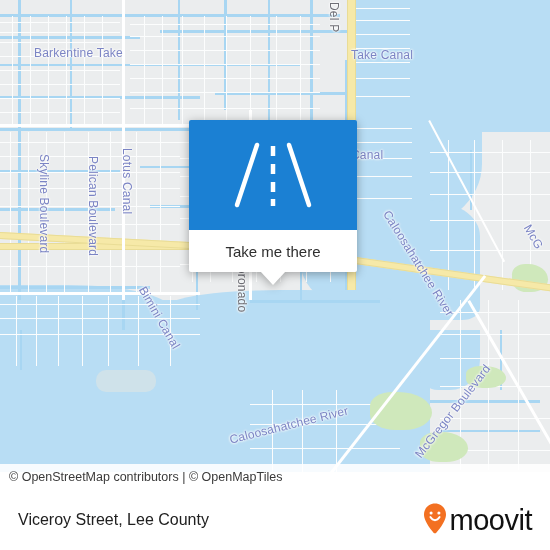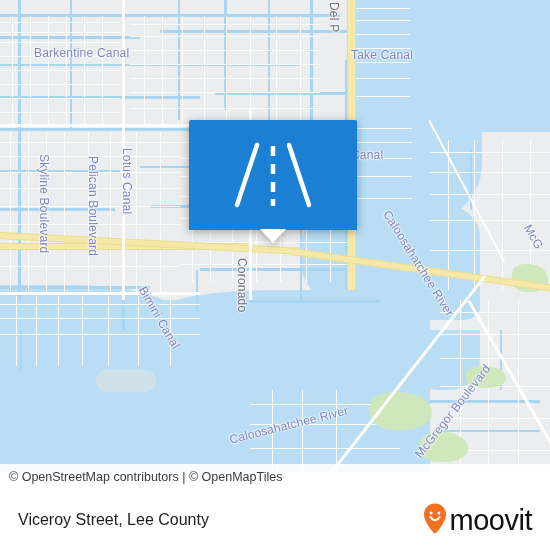--- a/index.html
+++ b/index.html
@@ -285,21 +285,21 @@
       <div class="road" style="left:0;top:292px;width:200px;height:3px;"></div>
       <div class="road" style="left:122px;top:0;width:3px;height:300px;"></div>
       <div class="road" style="left:249px;top:110px;width:3px;height:190px;"></div>
 
       <div class="road" style="left:330px;top:472px;width:250px;height:3px;transform:rotate(-52deg);transform-origin:0 0;"></div>
       <div class="road" style="left:470px;top:300px;width:200px;height:3px;transform:rotate(60deg);transform-origin:0 0;"></div>
       <div class="road" style="left:430px;top:120px;width:160px;height:2px;transform:rotate(62deg);transform-origin:0 0;"></div>
     </div>
 
     <div id="map-labels">
-        <span class="lbl" style="left: 34px; top: 46px;">Barkentine Canal</span>
+        <span class="lbl" style="left: 34px; top: 46px;">Barkentine Take</span>
         <span class="lbl" style="left: 351px; top: 48px;">Take Canal</span>
         <span class="lbl road-lbl" style="left: 341px; top: 2px; transform-origin: 0px 0px; transform: rotate(90deg);">Del P</span>
         <span class="lbl" style="left: 51px; top: 154px; transform-origin: 0px 0px; transform: rotate(90deg);">Skyline Boulevard</span>
         <span class="lbl" style="left: 100px; top: 156px; transform-origin: 0px 0px; transform: rotate(90deg);">Pelican Boulevard</span>
         <span class="lbl" style="left: 134px; top: 148px; transform-origin: 0px 0px; transform: rotate(90deg);">Lotus Canal</span>
         <span class="lbl" style="left: 148px; top: 284px; transform-origin: 0px 0px; transform: rotate(60deg);">Bimini Canal</span>
         <span class="lbl road-lbl" style="left: 249px; top: 258px; transform-origin: 0px 0px; transform: rotate(90deg);">Coronado</span>
         <span class="lbl" style="left: 351px; top: 148px;">Canal</span>
         <span class="lbl" style="left: 392px; top: 208px; transform-origin: 0px 0px; transform: rotate(58deg);">Caloosahatchee River</span>
         <span class="lbl" style="left: 228px; top: 433px; transform-origin: 0px 0px; transform: rotate(-14deg);">Caloosahatchee River</span>
@@ -312,20 +312,23 @@
     <div class="img">
       <svg width="92" height="72" viewBox="0 0 92 72" aria-hidden="true">
         <line x1="30" y1="6" x2="10" y2="66" stroke="#ffffff" stroke-width="4.5" stroke-linecap="round"></line>
         <line x1="62" y1="6" x2="82" y2="66" stroke="#ffffff" stroke-width="4.5" stroke-linecap="round"></line>
         <line x1="46" y1="7" x2="46" y2="17" stroke="#ffffff" stroke-width="4.5" stroke-linecap="butt"></line>
         <line x1="46" y1="25" x2="46" y2="35" stroke="#ffffff" stroke-width="4.5" stroke-linecap="butt"></line>
         <line x1="46" y1="43" x2="46" y2="53" stroke="#ffffff" stroke-width="4.5" stroke-linecap="butt"></line>
         <line x1="46" y1="60" x2="46" y2="67" stroke="#ffffff" stroke-width="4.5" stroke-linecap="butt"></line>
       </svg>
     </div>
+    <div class="cap">
+      <span>Take me there</span>
+    </div>
     <div class="tail"></div>
   </div>
 
   <div id="attrib">
     <span>© OpenStreetMap contributors | © OpenMapTiles</span>
   </div>
 
   <div id="footer">
     <div class="title">Viceroy Street, Lee County</div>
     <div id="brand">

